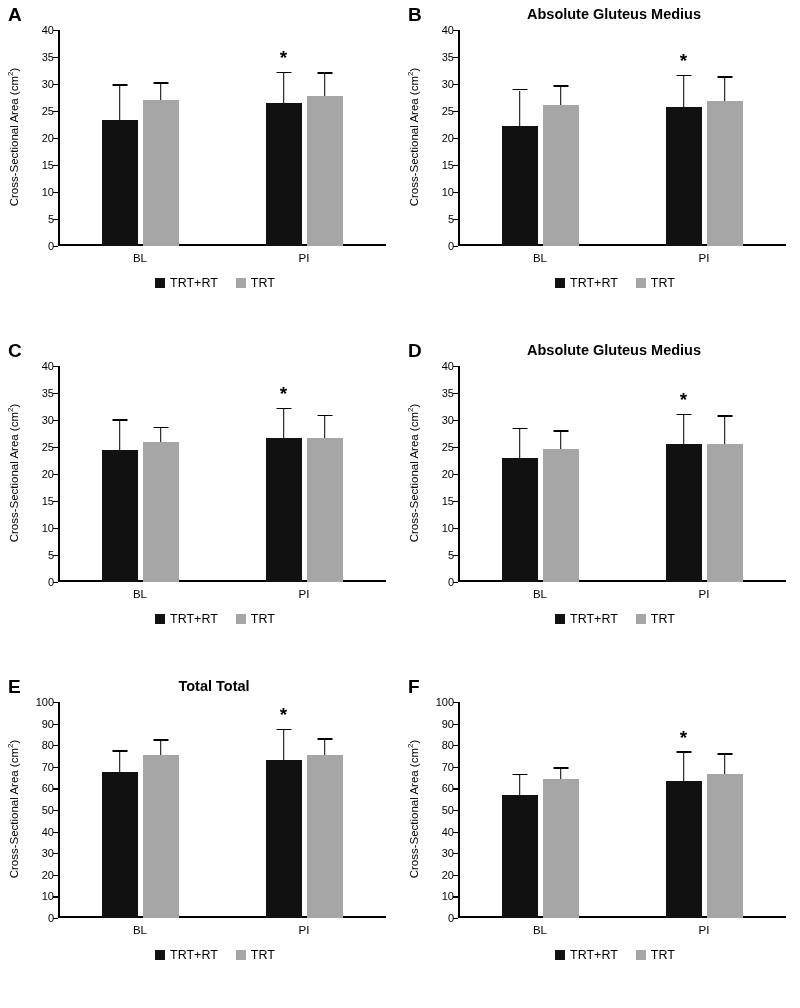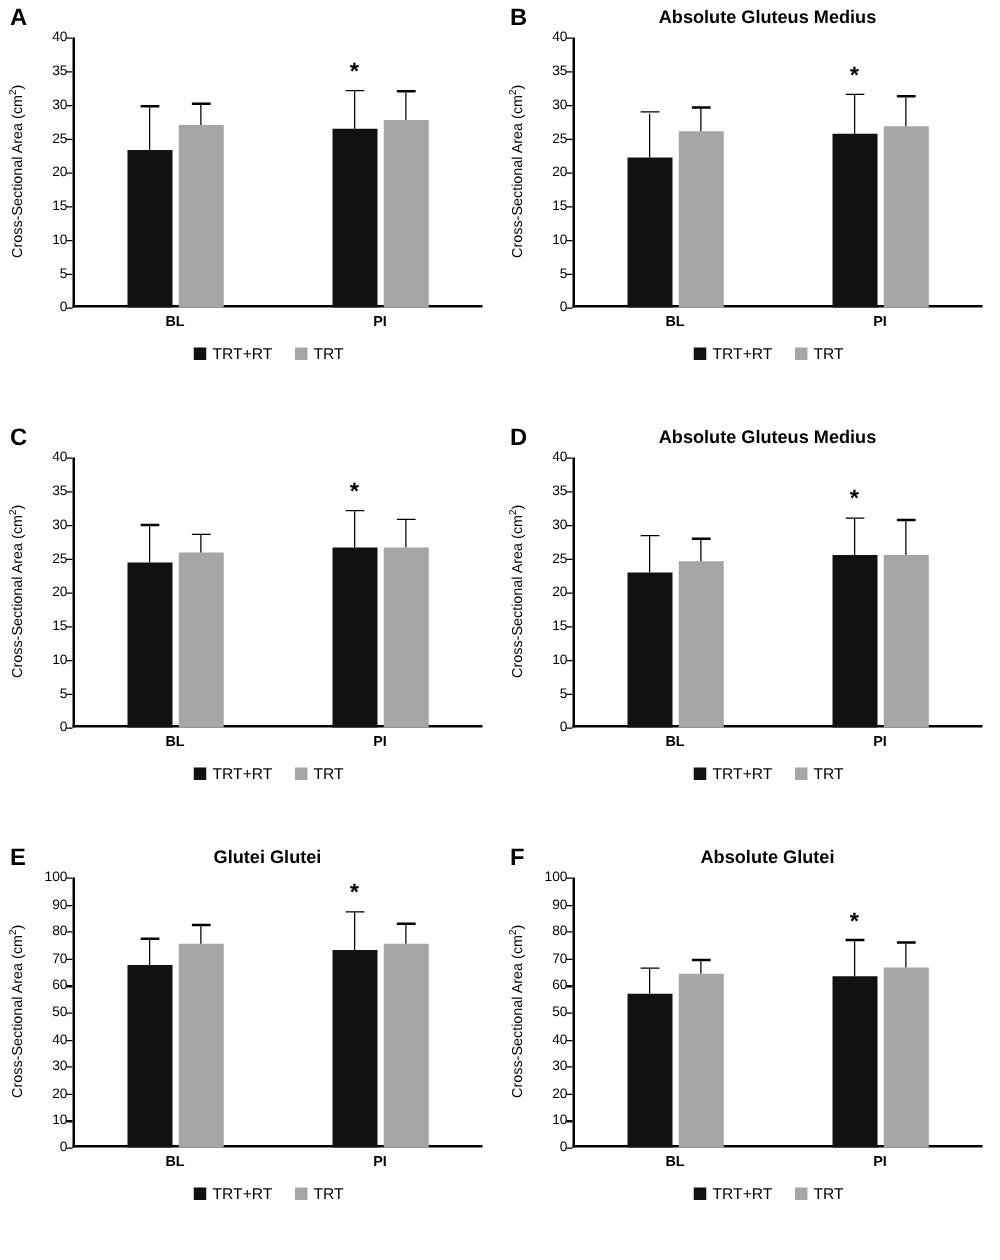--- a/index.html
+++ b/index.html
@@ -82,21 +82,21 @@
   }
   .err-cap{
     position:absolute;left:50%;width:15px;height:1.6px;background:#000;
     transform:translateX(-50%);
   }
   .star{
     position:absolute;left:50%;transform:translateX(-50%);
     font-size:19px;font-weight:bold;line-height:1;
   }
   .xlabels{
-    position:absolute;left:58px;right:14px;top:222px;height:18px;font-weight:bold;
+    position:absolute;left:58px;right:14px;top:222px;height:18px;
   }
   .xlabel{
     position:absolute;width:120px;text-align:center;font-size:11.5px;
   }
   .legend{
     position:absolute;left:0;right:0;top:276px;
     display:flex;justify-content:center;align-items:center;gap:18px;
     padding-left:30px;
     font-size:12.5px;
   }
@@ -399,21 +399,21 @@
           <span>TRT+RT</span>
         </div>
         <div class="legend-item">
           <span class="swatch light"></span>
           <span>TRT</span>
         </div>
       </div>
     </div>
     <div class="panel">
       <div class="panel-letter">E</div>
-      <div class="panel-title">Glutei Glutei</div>
+      <div class="panel-title">Total Total</div>
       <div class="plotwrap">
         <div class="ylabel" style="top: 222px;"><span class="ylabel-inner">Cross-Sectional Area (cm<sup>2</sup>)</span></div>
         <div class="yticks">
           <div class="ytick" style="top: 216px;">0</div>
           <div class="ytick" style="top: 194.4px;">10</div>
           <div class="ytick" style="top: 172.8px;">20</div>
           <div class="ytick" style="top: 151.2px;">30</div>
           <div class="ytick" style="top: 129.6px;">40</div>
           <div class="ytick" style="top: 108px;">50</div>
           <div class="ytick" style="top: 86.4px;">60</div>
@@ -477,21 +477,20 @@
           <span>TRT+RT</span>
         </div>
         <div class="legend-item">
           <span class="swatch light"></span>
           <span>TRT</span>
         </div>
       </div>
     </div>
     <div class="panel">
       <div class="panel-letter">F</div>
-      <div class="panel-title">Absolute Glutei</div>
       <div class="plotwrap">
         <div class="ylabel" style="top: 222px;"><span class="ylabel-inner">Cross-Sectional Area (cm<sup>2</sup>)</span></div>
         <div class="yticks">
           <div class="ytick" style="top: 216px;">0</div>
           <div class="ytick" style="top: 194.4px;">10</div>
           <div class="ytick" style="top: 172.8px;">20</div>
           <div class="ytick" style="top: 151.2px;">30</div>
           <div class="ytick" style="top: 129.6px;">40</div>
           <div class="ytick" style="top: 108px;">50</div>
           <div class="ytick" style="top: 86.4px;">60</div>

